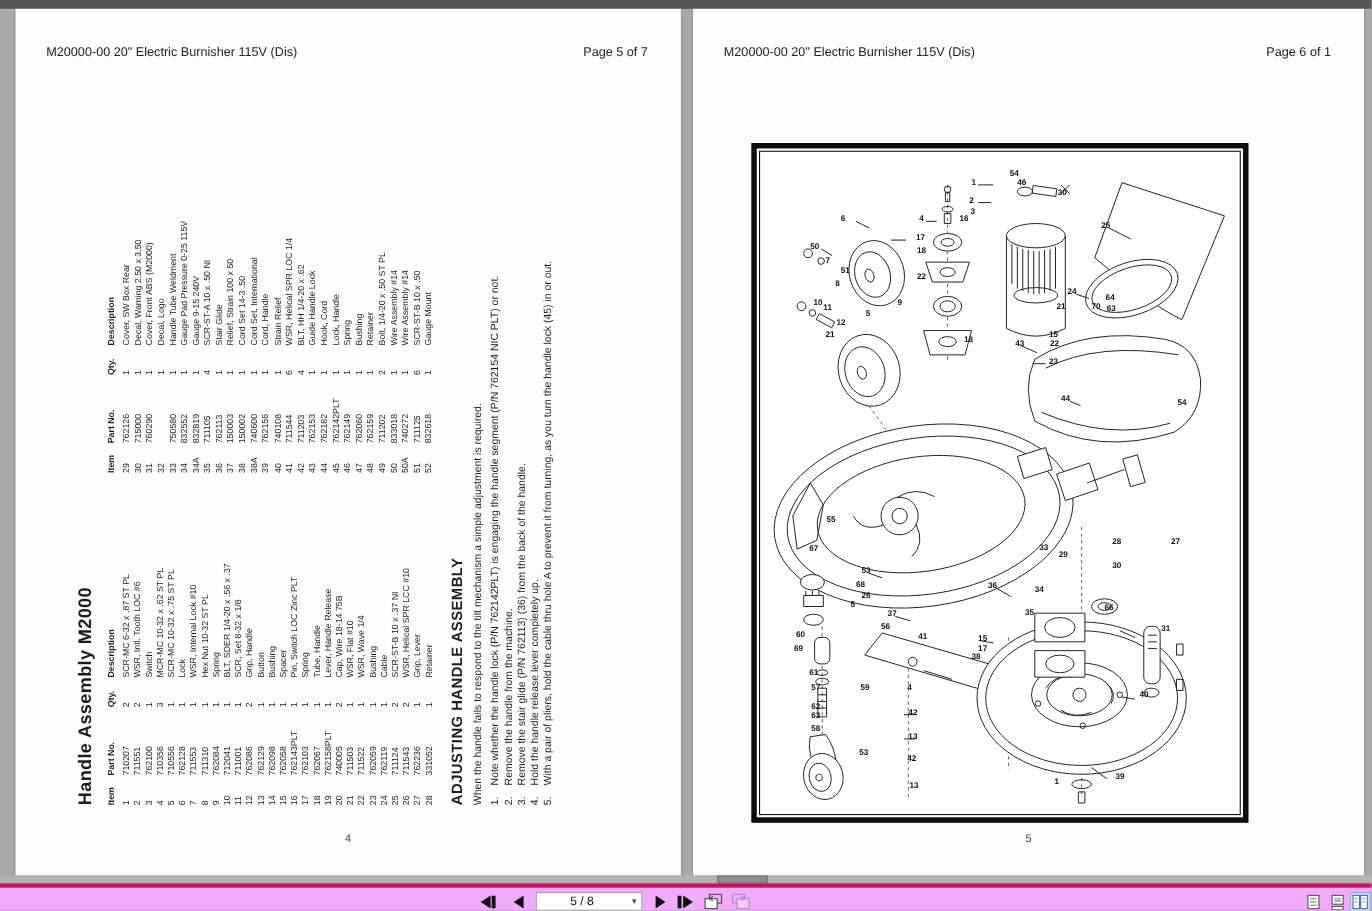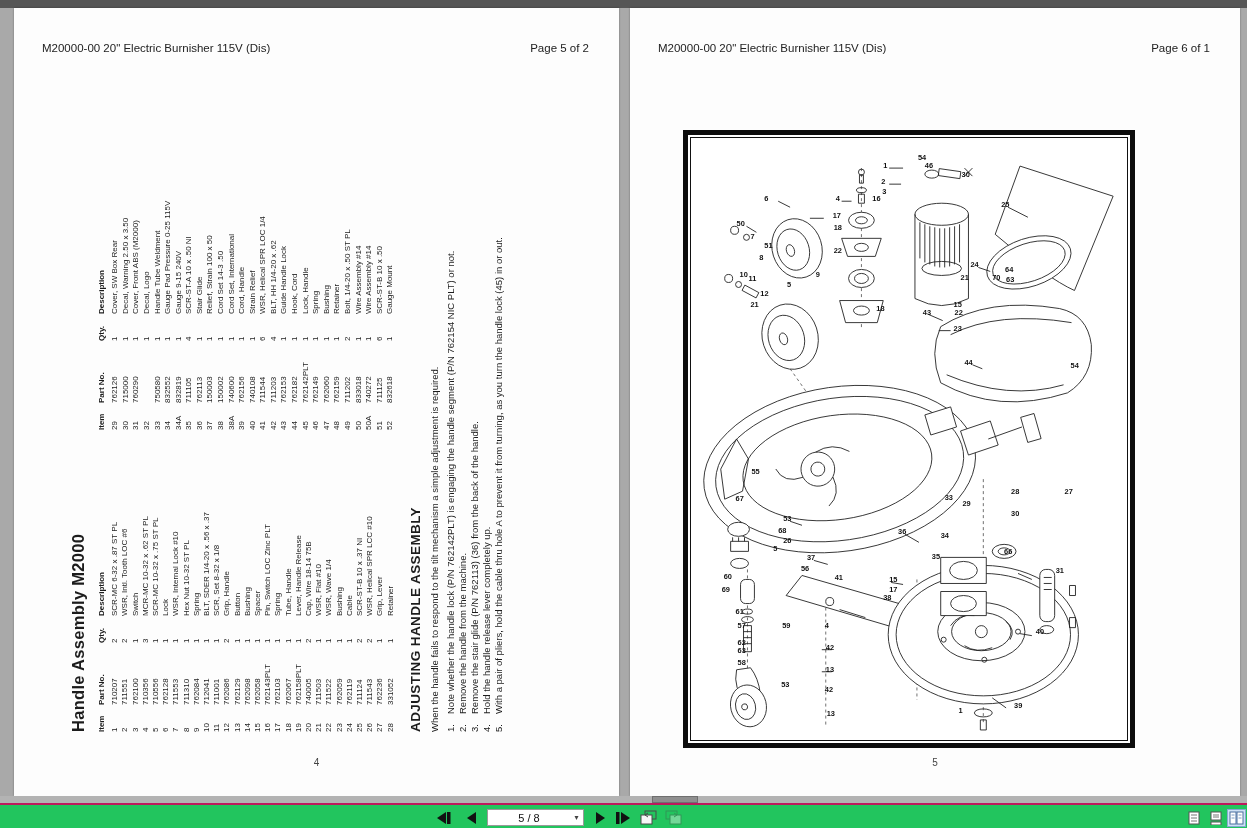--- a/index.html
+++ b/index.html
@@ -49,42 +49,42 @@
   .ln   { fill:none; stroke:#222; stroke-width:0.9; }
   .lnf  { fill:#fff; stroke:#222; stroke-width:0.9; }
   .dash { fill:none; stroke:#333; stroke-width:0.7; stroke-dasharray:3 3; }
   .callout { font-family:"Liberation Sans",sans-serif; font-size:7.5px; font-weight:bold; fill:#111; }
 
   
   #hscroll { position:absolute; left:0; top:796px; width:1247px; height:7px; background:#b3b3b3; }
   #hscroll-thumb { position:absolute; left:652px; top:0; width:46px; height:7px;
     background:#8f8f8f; border:1px solid #6f6f6f; }
   #toolbar { position:absolute; left:0; top:803px; width:1247px; height:25px;
-    background:#22c55e; border-top:2px solid #be185d; }
+    background:#f0abfc; border-top:4px solid #be185d; }
   .tbtn { position:absolute; top:3px; width:20px; height:19px; display:flex;
     align-items:center; justify-content:center; cursor:default; }
   #page-field { position:absolute; left:487px; top:4px; width:97px; height:17px;
     background:#fff; border:1px solid #9a9a9a; display:flex; align-items:center; }
   #page-field .val { flex:1; text-align:center; font-size:11px; color:#111; }
   #page-field .caret { width:13px; text-align:center; font-size:8px; color:#444; }
   .icon-dim svg { opacity:.38; }
   .mode-btn { position:absolute; top:4px; width:19px; height:18px; display:flex;
     align-items:center; justify-content:center; }
   .mode-btn.selected { background:#cfe1f5; border:1px solid #86a9d2; }
 </style>
 </head>
 <body>
 
 <div id="stage">
   <div id="top-strip"></div>
 
   <div class="page" id="page-left">
     <div class="page-header">
       <span>M20000-00 20" Electric Burnisher 115V (Dis)</span>
-      <span>Page 5 of 2</span>
+      <span>Page 5 of 7</span>
     </div>
 
     <div id="rotated-sheet">
       <div id="sheet-title">Handle Assembly M2000</div>
       <div id="parts-tables">
         <table class="parts">
           <colgroup>
               <col class="c-item">
               <col class="c-part">
               <col class="c-qty">

